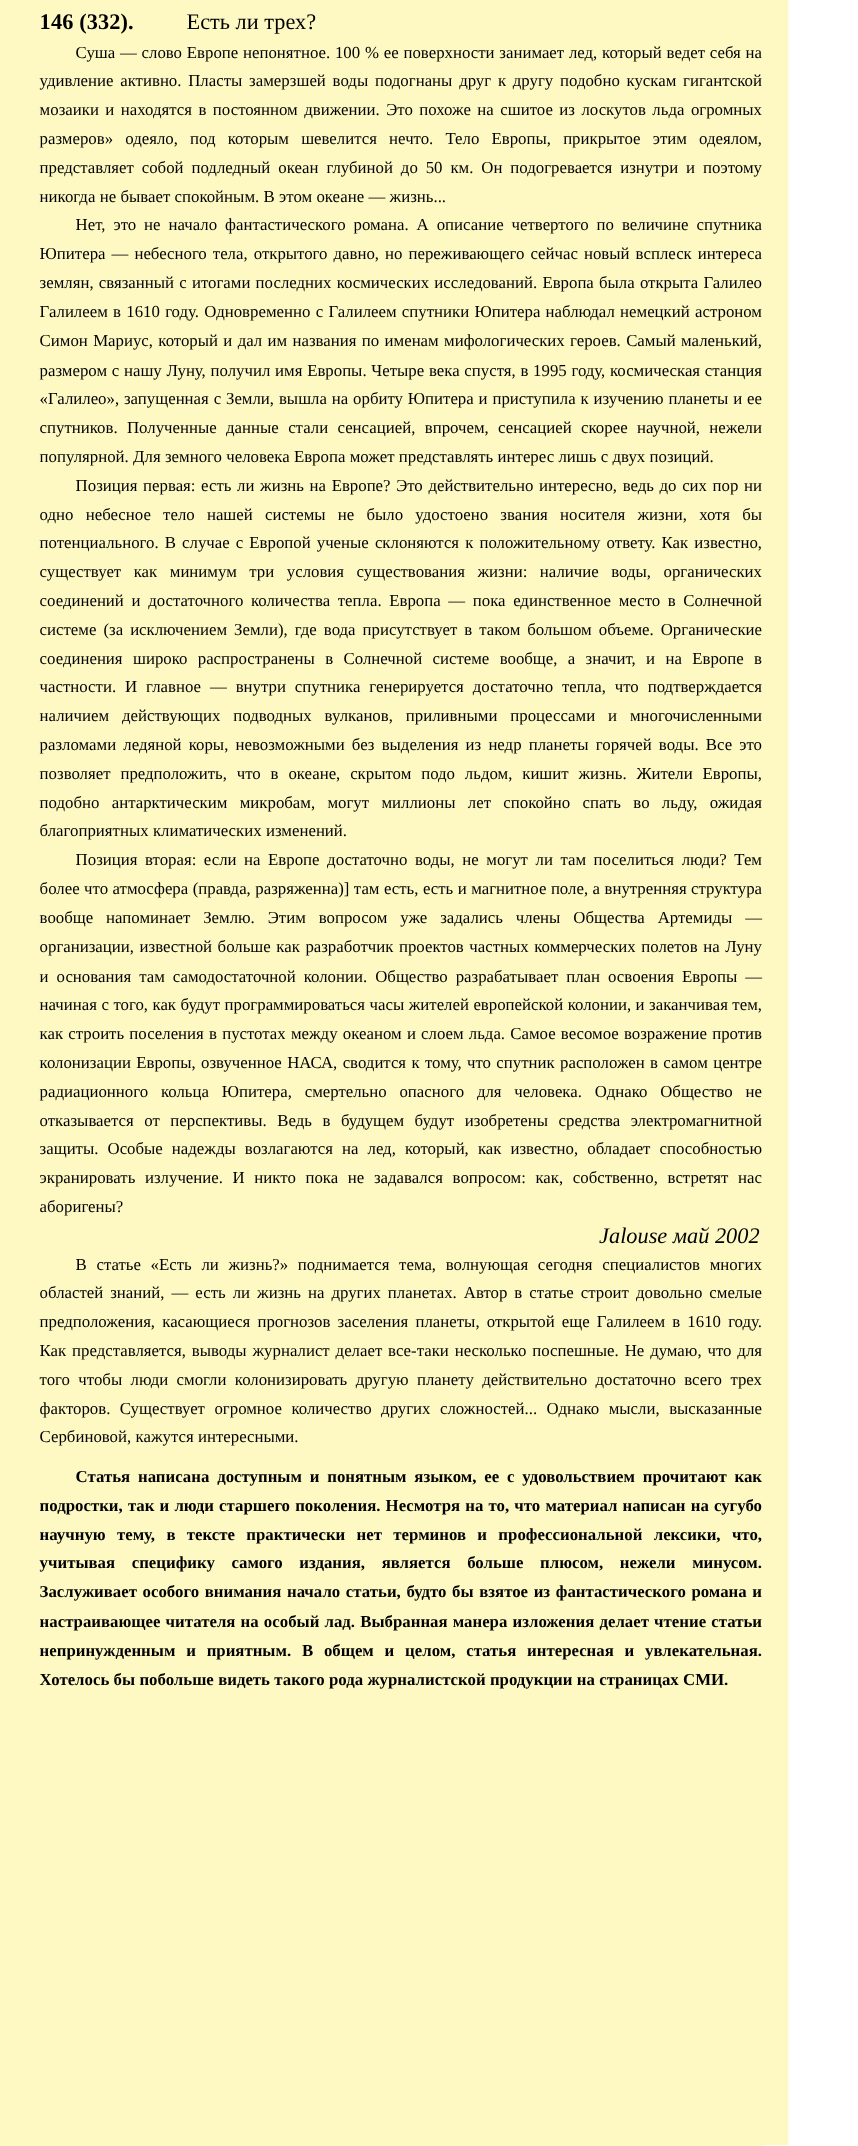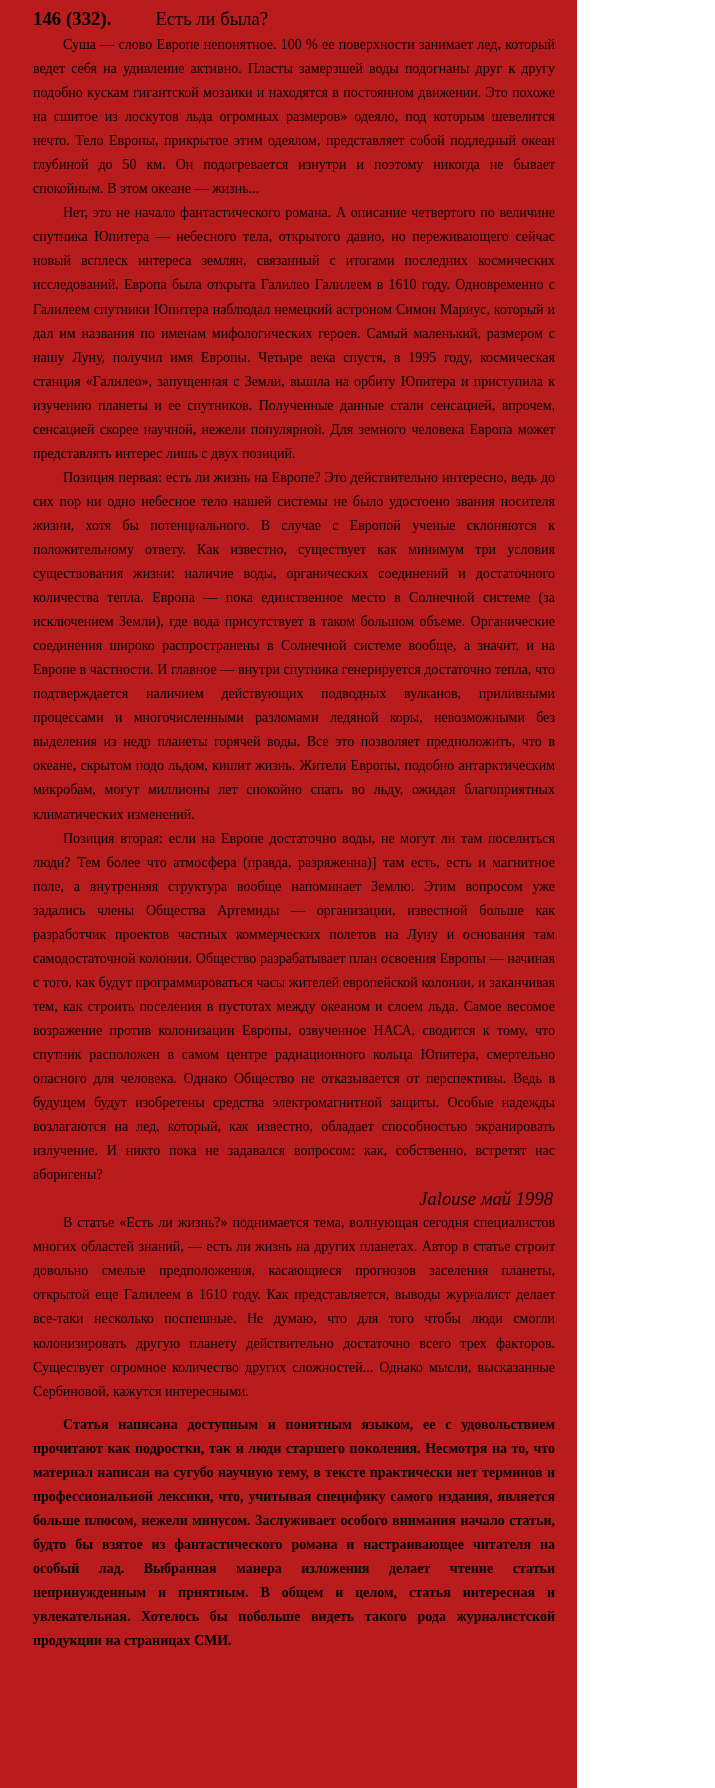--- a/index.html
+++ b/index.html
@@ -8,25 +8,25 @@
     padding: 0;
     background: #ffffff;
   }
   body {
     width: 715px;
     font-family: "Liberation Serif", "DejaVu Serif", serif;
     color: #000000;
     -webkit-font-smoothing: none;
   }
   .page {
-    width: 577px;
+    width: 657px;
     min-height: 1788px;
     box-sizing: border-box;
     padding: 6px 22px 10px 33px;
-    background: #b91c1c;
+    background: #fef9c3;
     position: relative;
   }
   .ex-heading {
     font-size: 18.6px;
     line-height: 26px;
     margin: 0 0 1px 0;
     white-space: nowrap;
     display: flex;
     align-items: baseline;
   }
@@ -64,26 +64,26 @@
     padding-right: 2px;
   }
 </style>
 </head>
 <body>
 
 <div class="page">
 
   <h1 class="ex-heading">
     <span class="ex-number">146 (332).</span>
-    <span class="ex-title">Есть ли была?</span>
+    <span class="ex-title">Есть ли трех?</span>
   </h1>
 
   <p class="para">Суша — слово Европе непонятное. 100 % ее поверхности занимает лед, который ведет себя на удивление активно. Пласты замерзшей воды подогнаны друг к другу подобно кускам гигантской мозаики и находятся в постоянном движении. Это похоже на сшитое из лоскутов льда огромных размеров» одеяло, под которым шевелится нечто. Тело Европы, прикрытое этим одеялом, представляет собой подледный океан глубиной до 50 км. Он подогревается изнутри и поэтому никогда не бывает спокойным. В этом океане — жизнь...</p>
   <p class="para">Нет, это не начало фантастического романа. А описание четвертого по величине спутника Юпитера — небесного тела, открытого давно, но переживающего сейчас новый всплеск интереса землян, связанный с итогами последних космических исследований. Европа была открыта Галилео Галилеем в 1610 году. Одновременно с Галилеем спутники Юпитера наблюдал немецкий астроном Симон Мариус, который и дал им названия по именам мифологических героев. Самый маленький, размером с нашу Луну, получил имя Европы. Четыре века спустя, в 1995 году, космическая станция «Галилео», запущенная с Земли, вышла на орбиту Юпитера и приступила к изучению планеты и ее спутников. Полученные данные стали сенсацией, впрочем, сенсацией скорее научной, нежели популярной. Для земного человека Европа может представлять интерес лишь с двух позиций.</p>
   <p class="para">Позиция первая: есть ли жизнь на Европе? Это действительно интересно, ведь до сих пор ни одно небесное тело нашей системы не было удостоено звания носителя жизни, хотя бы потенциального. В случае с Европой ученые склоняются к положительному ответу. Как известно, существует как минимум три условия существования жизни: наличие воды, органических соединений и достаточного количества тепла. Европа — пока единственное место в Солнечной системе (за исключением Земли), где вода присутствует в таком большом объеме. Органические соединения широко распространены в Солнечной системе вообще, а значит, и на Европе в частности. И главное — внутри спутника генерируется достаточно тепла, что подтверждается наличием действующих подводных вулканов, приливными процессами и многочисленными разломами ледяной коры, невозможными без выделения из недр планеты горячей воды. Все это позволяет предположить, что в океане, скрытом подо льдом, кишит жизнь. Жители Европы, подобно антарктическим микробам, могут миллионы лет спокойно спать во льду, ожидая благоприятных климатических изменений.</p>
   <p class="para">Позиция вторая: если на Европе достаточно воды, не могут ли там поселиться люди? Тем более что атмосфера (правда, разряженна)] там есть, есть и магнитное поле, а внутренняя структура вообще напоминает Землю. Этим вопросом уже задались члены Общества Артемиды — организации, известной больше как разработчик проектов частных коммерческих полетов на Луну и основания там самодостаточной колонии. Общество разрабатывает план освоения Европы — начиная с того, как будут программироваться часы жителей европейской колонии, и заканчивая тем, как строить поселения в пустотах между океаном и слоем льда. Самое весомое возражение против колонизации Европы, озвученное НАСА, сводится к тому, что спутник расположен в самом центре радиационного кольца Юпитера, смертельно опасного для человека. Однако Общество не отказывается от перспективы. Ведь в будущем будут изобретены средства электромагнитной защиты. Особые надежды возлагаются на лед, который, как известно, обладает способностью экранировать излучение. И никто пока не задавался вопросом: как, собственно, встретят нас аборигены?</p>
 
-  <p class="attribution line2">Jalouse май 1998</p>
+  <p class="attribution line2">Jalouse май 2002</p>
 
   <p class="para">В статье «Есть ли жизнь?» поднимается тема, волнующая сегодня специалистов многих областей знаний, — есть ли жизнь на других планетах. Автор в статье строит довольно смелые предположения, касающиеся прогнозов заселения планеты, открытой еще Галилеем в 1610 году. Как представляется, выводы журналист делает все-таки несколько поспешные. Не думаю, что для того чтобы люди смогли колонизировать другую планету действительно достаточно всего трех факторов. Существует огромное количество других сложностей... Однако мысли, высказанные Сербиновой, кажутся интересными.</p>
   <p class="para spaced-before">Статья написана доступным и понятным языком, ее с удовольствием прочитают как подростки, так и люди старшего поколения. Несмотря на то, что материал написан на сугубо научную тему, в тексте практически нет терминов и профессиональной лексики, что, учитывая специфику самого издания, является больше плюсом, нежели минусом. Заслуживает особого внимания начало статьи, будто бы взятое из фантастического романа и настраивающее читателя на особый лад. Выбранная манера изложения делает чтение статьи непринужденным и приятным. В общем и целом, статья интересная и увлекательная. Хотелось бы побольше видеть такого рода журналистской продукции на страницах СМИ.</p>
 
 </div>
 
 </body></html>

